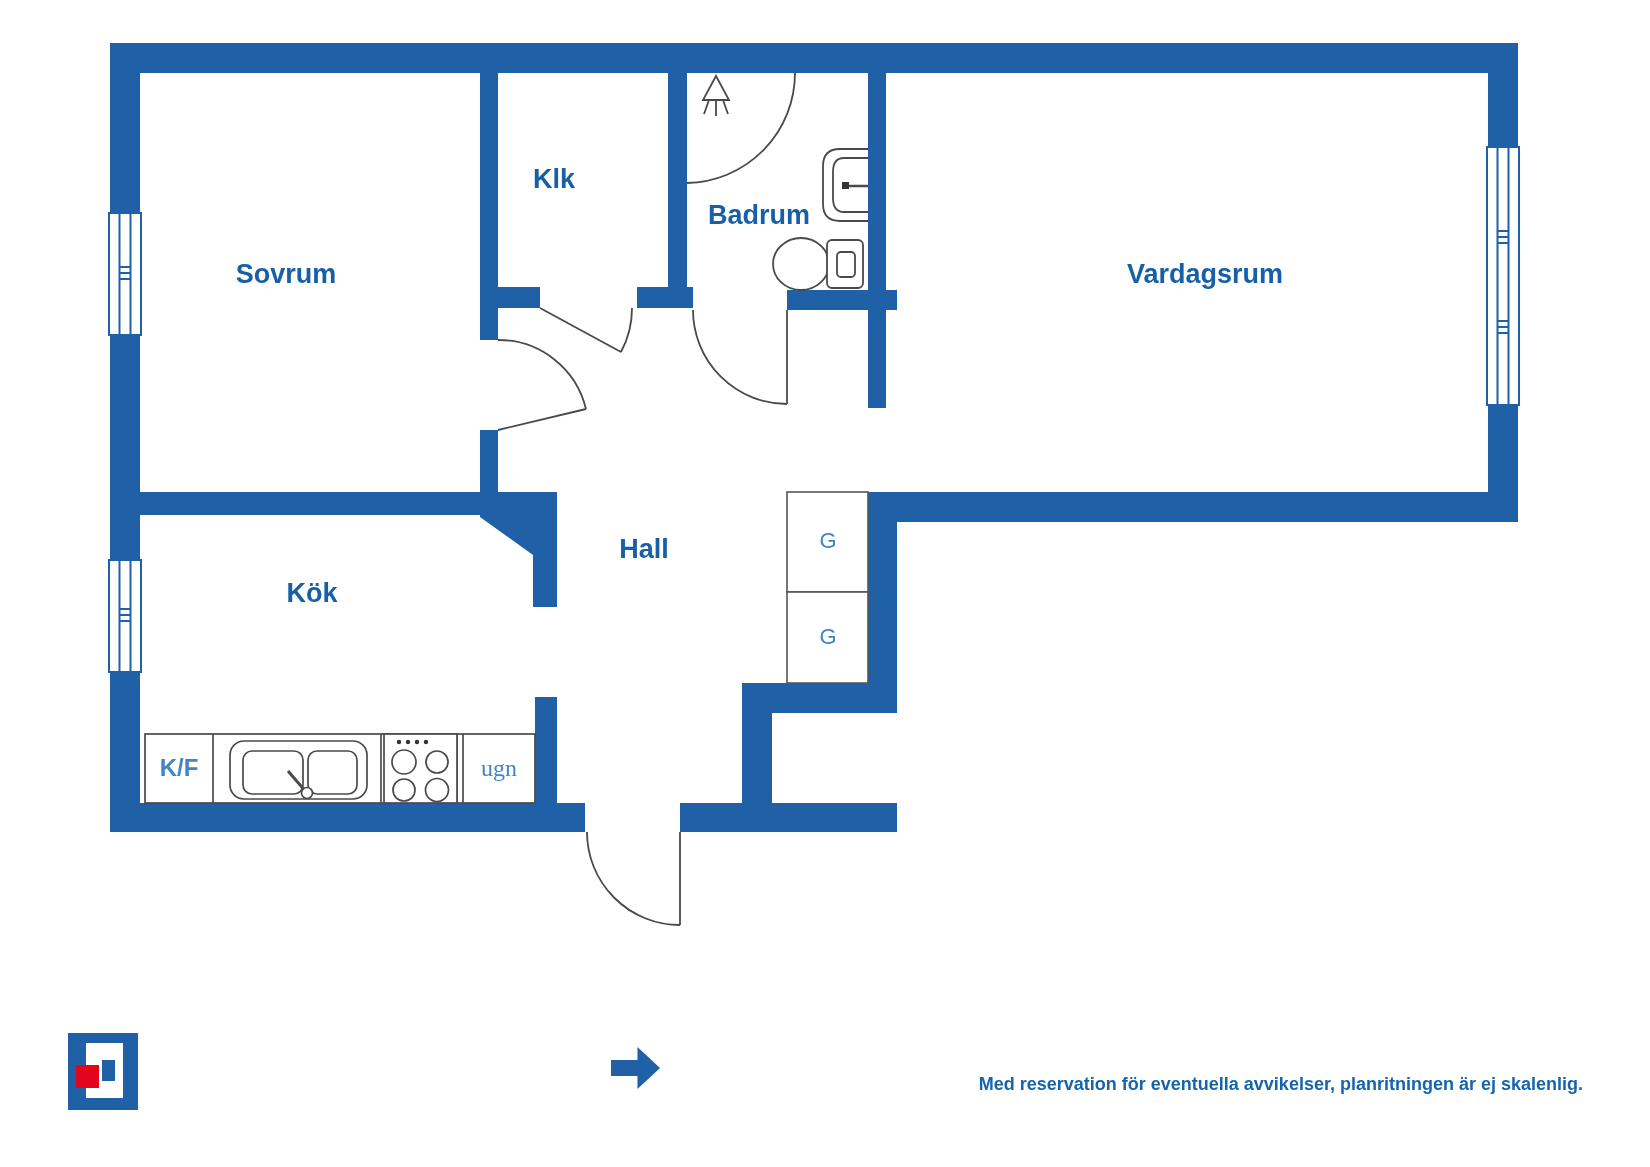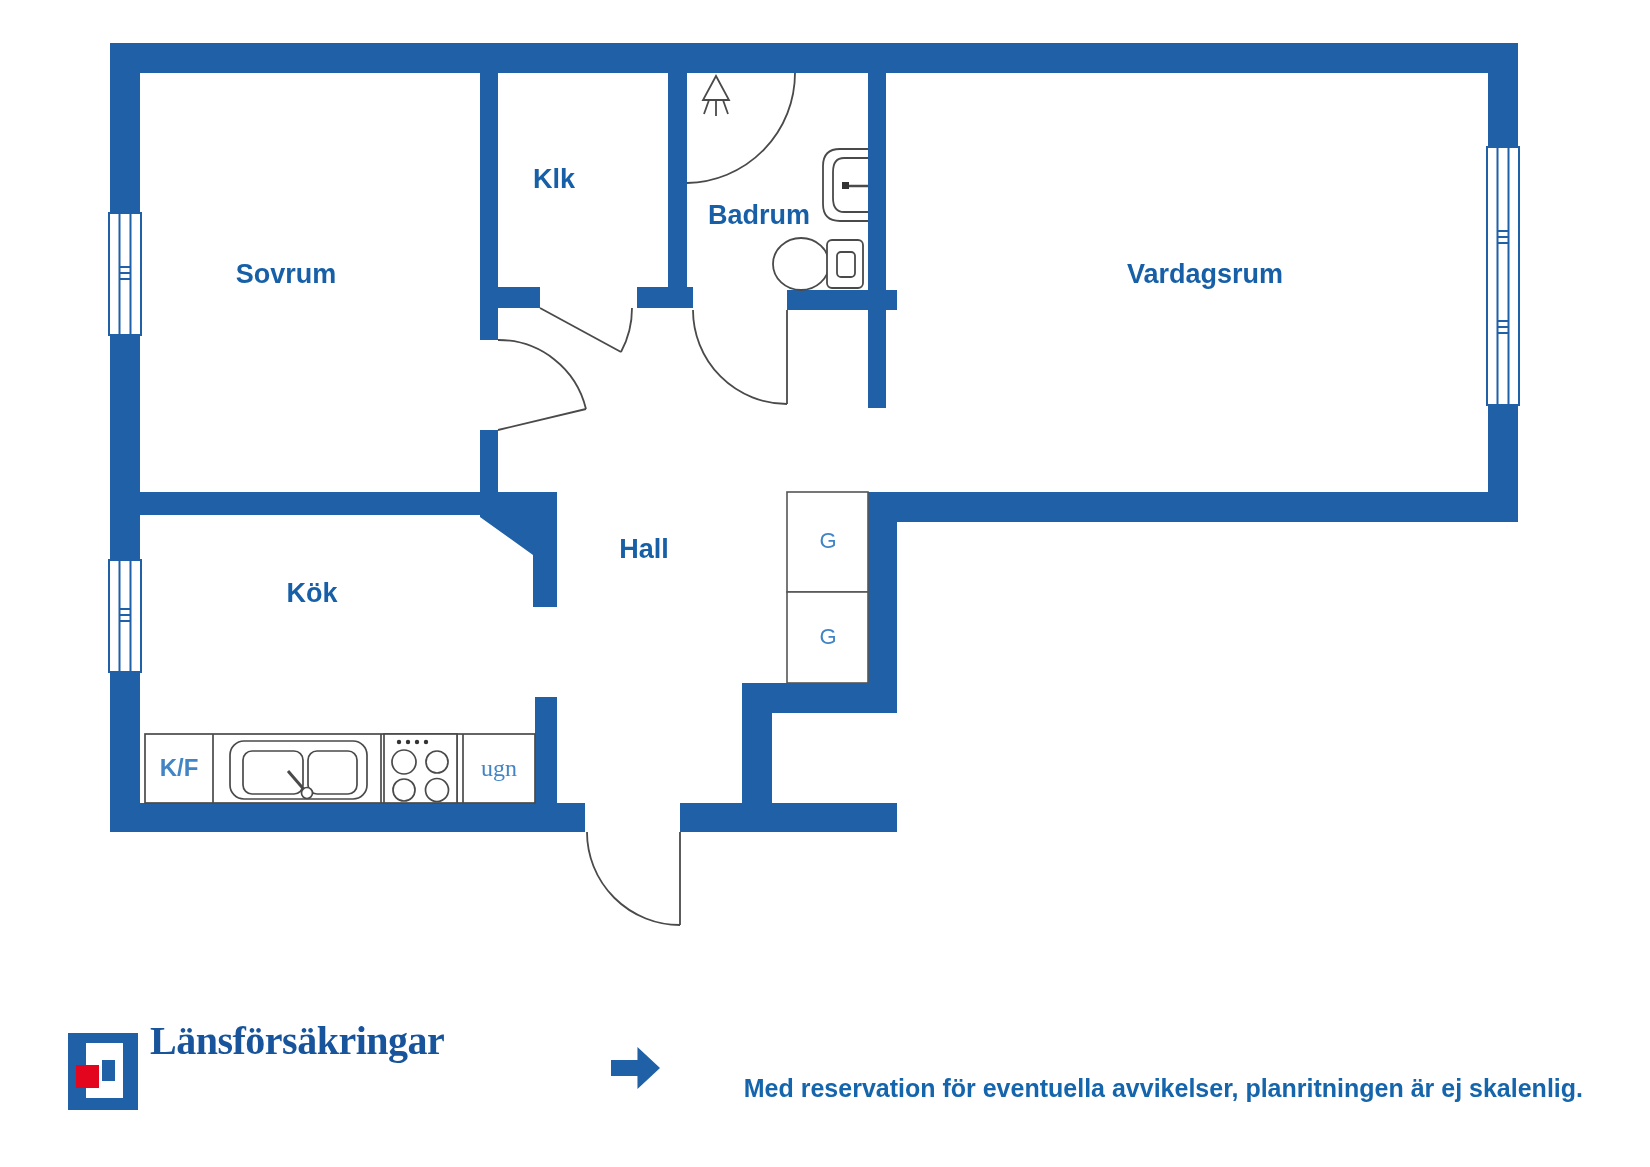--- a/index.html
+++ b/index.html
@@ -15,21 +15,21 @@
   .footer-logo{position:absolute;left:68px;top:1033px;width:70px;height:77px;
       background:#1f60a7;}
   .logo-white{position:absolute;left:26%;top:13%;width:52%;height:72%;background:#fff;}
   .logo-blue{position:absolute;left:44%;top:30%;width:34%;height:38%;background:#1f60a7;}
   .logo-red{position:absolute;left:12%;top:42%;width:33%;height:30%;background:#e2051d;}
   .brand{position:absolute;left:150px;top:1018px;
       font-family:"Liberation Serif",serif;font-weight:bold;font-size:40px;
       line-height:46px;color:#17549b;letter-spacing:-0.5px;white-space:nowrap;}
   .arrow{position:absolute;left:611px;top:1047px;width:49px;height:42px;background:#1f60a7;
       clip-path:polygon(0 31%,54% 31%,54% 0,100% 50%,54% 100%,54% 69%,0 69%);}
-  .disclaimer{position:absolute;right:67px;top:1074px;font-size:25px;font-weight:bold;
+  .disclaimer{position:absolute;right:67px;top:1074px;font-size:18px;font-weight:bold;
       color:#1565ad;white-space:nowrap;}
 </style>
 </head>
 <body>
 
 <div class="plan">
   <svg width="1650" height="1167" viewBox="0 0 1650 1167">
 
     <g fill="#1f60a7" stroke="none">
       <rect x="110" y="43" width="1408" height="30"></rect>
@@ -168,16 +168,15 @@
   <div class="small-label g-label" style="left:828px;top:637px;">G</div>
 </div>
 
 <div class="footer-logo">
   <div class="logo-white">
     <div class="logo-blue"></div>
   </div>
   <div class="logo-red"></div>
 </div>
 <div class="brand">
-  <div>Länsförsäkringar</div>
 </div>
 <div class="arrow"></div>
 <div class="disclaimer">Med reservation för eventuella avvikelser, planritningen är ej skalenlig.</div>
 
 </body></html>

